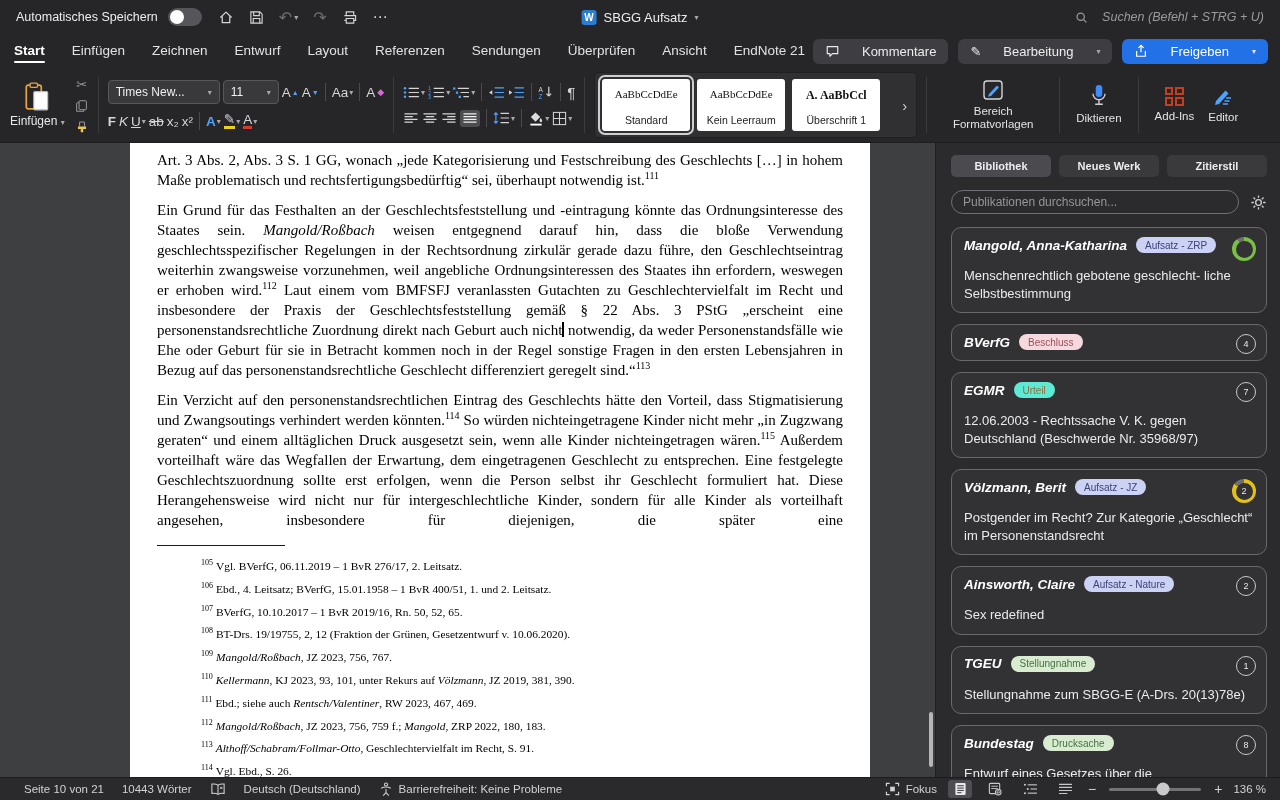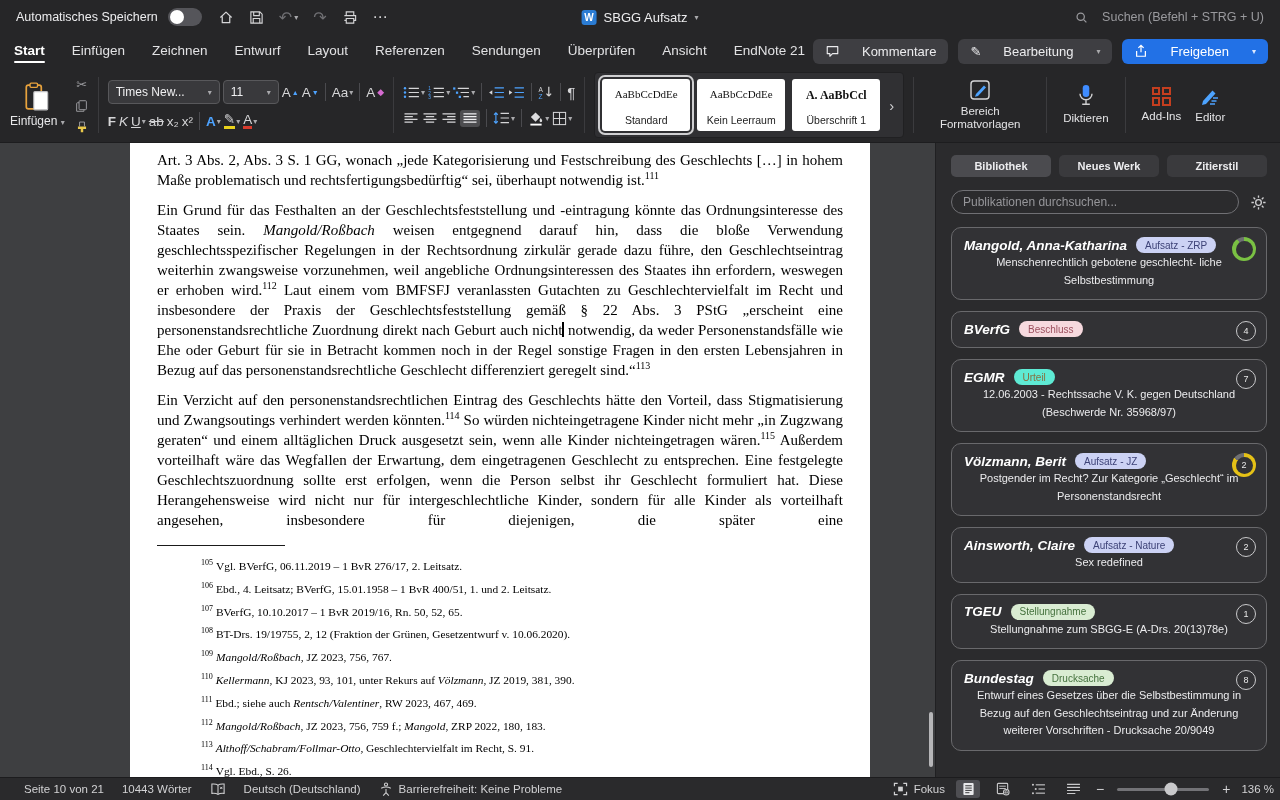--- a/index.html
+++ b/index.html
@@ -14,21 +14,21 @@
   .toggle{width:34px;height:18px;border-radius:9px;background:#55555a;position:relative;margin-right:16px;cursor:pointer;}
   .toggle::after{content:"";position:absolute;left:2px;top:2px;width:14px;height:14px;border-radius:50%;background:#fff;}
   .tb-icons{display:flex;align-items:center;gap:15px;color:#d6d6d8;}
   .tb-ic{display:flex;align-items:center;gap:2px;}
   .dim{color:#707074;}
   .chev{font-size:8px;color:#a9a9ac;}
   .dots{font-size:15px;letter-spacing:1px;color:#d6d6d8;}
   .doc-title{position:absolute;left:50%;transform:translateX(-50%);display:flex;align-items:center;gap:7px;font-size:13px;color:#ececee;}
   .word-ic{width:15px;height:15px;border-radius:3px;background:#2b7cd3;color:#fff;font-size:10px;font-weight:700;
            display:flex;align-items:center;justify-content:center;}
-  .search-box{position:absolute;right:16px;display:flex;align-items:center;gap:14px;color:#9a9a9e;font-size:12.5px;}
+  .search-box{position:absolute;right:16px;display:flex;align-items:center;gap:14px;color:#9a9a9e;font-size:12.5px;font-style:italic;}
 
   
   .tabsrow{height:34px;display:flex;align-items:center;padding:0 14px;position:relative;}
   .tabs{display:flex;gap:27px;font-size:13.5px;color:#e2e2e4;}
   .tab{padding:8px 0 9px;position:relative;}
   .tab.active{font-weight:700;color:#fff;}
   .tab.active::after{content:"";position:absolute;left:0;right:0;bottom:4px;height:2px;background:#fff;border-radius:1px;}
   .tabs-right{position:absolute;right:12px;display:flex;gap:10px;align-items:center;}
   .pillbtn{display:flex;align-items:center;gap:22px;background:#3e3e42;border-radius:6px;padding:5px 12px;font-size:13px;color:#ececee;text-align:right;}
   .pillbtn.blue{background:#2271e6;color:#fff;}
@@ -50,21 +50,21 @@
   .ital-b{font-style:italic;}
   .und-b{text-decoration:underline;}
   .strike-b{text-decoration:line-through;}
   .blueA{color:#4da3ff;font-weight:700;}
   .redbar{border-bottom:3px solid #d83b2d;line-height:1;}
   .yelbar{border-bottom:3px solid #e9d21c;line-height:1;}
   .pinkdot{color:#d56bd0;font-size:9px;margin-left:1px;}
   .tinyup{font-size:7px;color:#4da3ff;vertical-align:top;}
   .tinydn{font-size:7px;color:#4da3ff;vertical-align:bottom;}
   .justify-active{background:#4d4d50;border-radius:3px;padding:2px;}
-  .styles-box{display:flex;align-items:center;background:#303033;border:1px solid #202022;border-radius:4px;padding:6px 7px;gap:7px;}
+  .styles-box{display:flex;align-items:center;background:#303033;border:1px solid #202022;border-radius:4px;padding:6px 7px;gap:20px;}
   .style-card{width:88px;height:52px;background:#fff;border-radius:3px;display:flex;flex-direction:column;align-items:center;
               justify-content:space-between;padding:9px 2px 5px;box-sizing:border-box;}
   .style-card.selected{box-shadow:0 0 0 2px #303033,0 0 0 4px #cfcfd1;}
   .style-card .sample{font-family:"Liberation Serif","DejaVu Serif",serif;font-size:11px;color:#111;white-space:nowrap;}
   .style-card .sample.hd{font-weight:700;font-size:12px;}
   .style-card .sname{font-size:10.5px;color:#222;}
   .gallery-more{color:#cfcfd2;font-size:15px;padding:0 2px;}
   .bigbtn{display:flex;flex-direction:column;align-items:center;justify-content:center;gap:4px;font-size:11.5px;
           color:#e3e3e5;text-align:center;line-height:1.15;padding:0 7px;}
   .addins-ic{width:19px;height:19px;display:grid;grid-template-columns:1fr 1fr;grid-template-rows:1fr 1fr;gap:2px;}
@@ -97,31 +97,31 @@
   .psearch::placeholder{color:#96969a;}
   .cards{margin-top:13px;display:flex;flex-direction:column;gap:11px;}
   .card{border:1px solid #69696c;border-radius:10px;background:#323235;padding:9px 12px 10px;position:relative;}
   .card-head{display:flex;align-items:center;gap:9px;padding-right:32px;flex-wrap:wrap;}
   .card-author{font-style:italic;font-weight:700;font-size:13.5px;color:#fff;white-space:nowrap;}
   .badge{font-size:10px;padding:2.5px 9px;border-radius:10px;white-space:nowrap;}
   .badge.purple{background:#ccd2f4;color:#3d4277;}
   .badge.pink{background:#f6d9de;color:#9c4f5e;}
   .badge.tan{background:#5eead4;color:#857040;}
   .badge.green{background:#d9ecd2;color:#44713d;}
-  .card-text{margin-top:1px;font-size:11px;line-height:17.5px;color:#ebebed;text-align:center;}
+  .card-text{margin-top:14px;font-size:13px;line-height:17.5px;color:#ebebed;}
   .ind{position:absolute;top:9px;right:10px;}
   .circle{width:20px;height:20px;border:1.4px solid #c9c9cb;border-radius:50%;display:flex;align-items:center;
           justify-content:center;font-size:9px;color:#e8e8e8;box-sizing:border-box;}
   .ring{width:24px;height:24px;border-radius:50%;position:relative;display:flex;align-items:center;justify-content:center;}
   .ring::before{content:"";position:absolute;inset:3.5px;background:#323235;border-radius:50%;}
   .ring span{position:relative;font-size:9px;color:#e8e8e8;}
 
   
   .statusbar{height:23px;background:#2a2a2c;border-top:1px solid #1c1c1e;display:flex;align-items:center;
-             padding:0 6px 0 24px;color:#d2d2d4;font-size:11.5px;gap:18px;box-sizing:border-box;}
+             padding:0 14px 0 24px;color:#d2d2d4;font-size:11.5px;gap:18px;box-sizing:border-box;}
   .sb-item{display:flex;align-items:center;gap:6px;white-space:nowrap;}
   .sb-right{margin-left:auto;display:flex;align-items:center;gap:11px;}
   .viewbtn{width:24px;height:18px;border-radius:3px;display:flex;align-items:center;justify-content:center;}
   .viewbtn.active{background:#4e4e52;}
   .slider{width:92px;height:3px;background:#737377;border-radius:2px;position:relative;margin:0 2px;}
   .slider .thumb{position:absolute;left:58%;top:50%;transform:translate(-50%,-50%);width:13px;height:13px;border-radius:50%;background:#c9c9cb;}
   .pm{font-size:14px;color:#d2d2d4;}
 </style>
 </head>
 <body>

